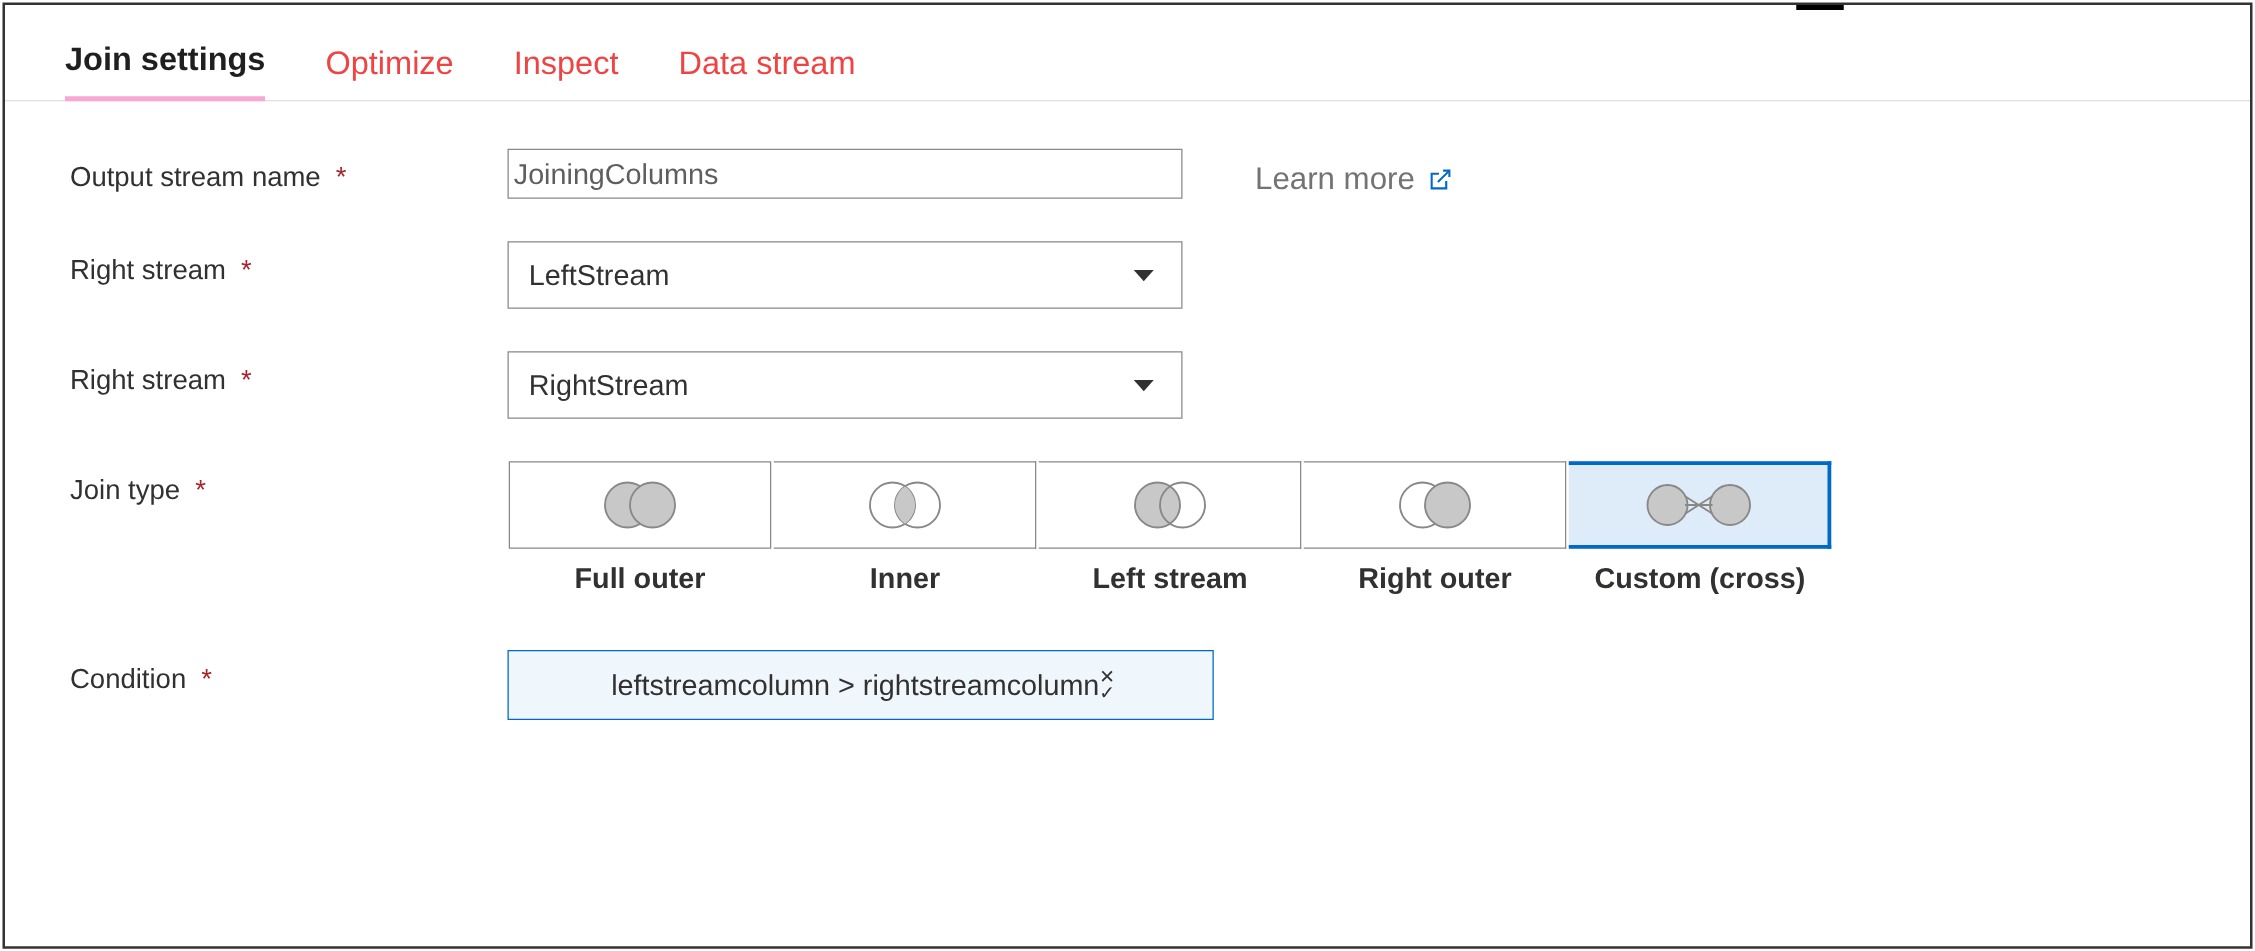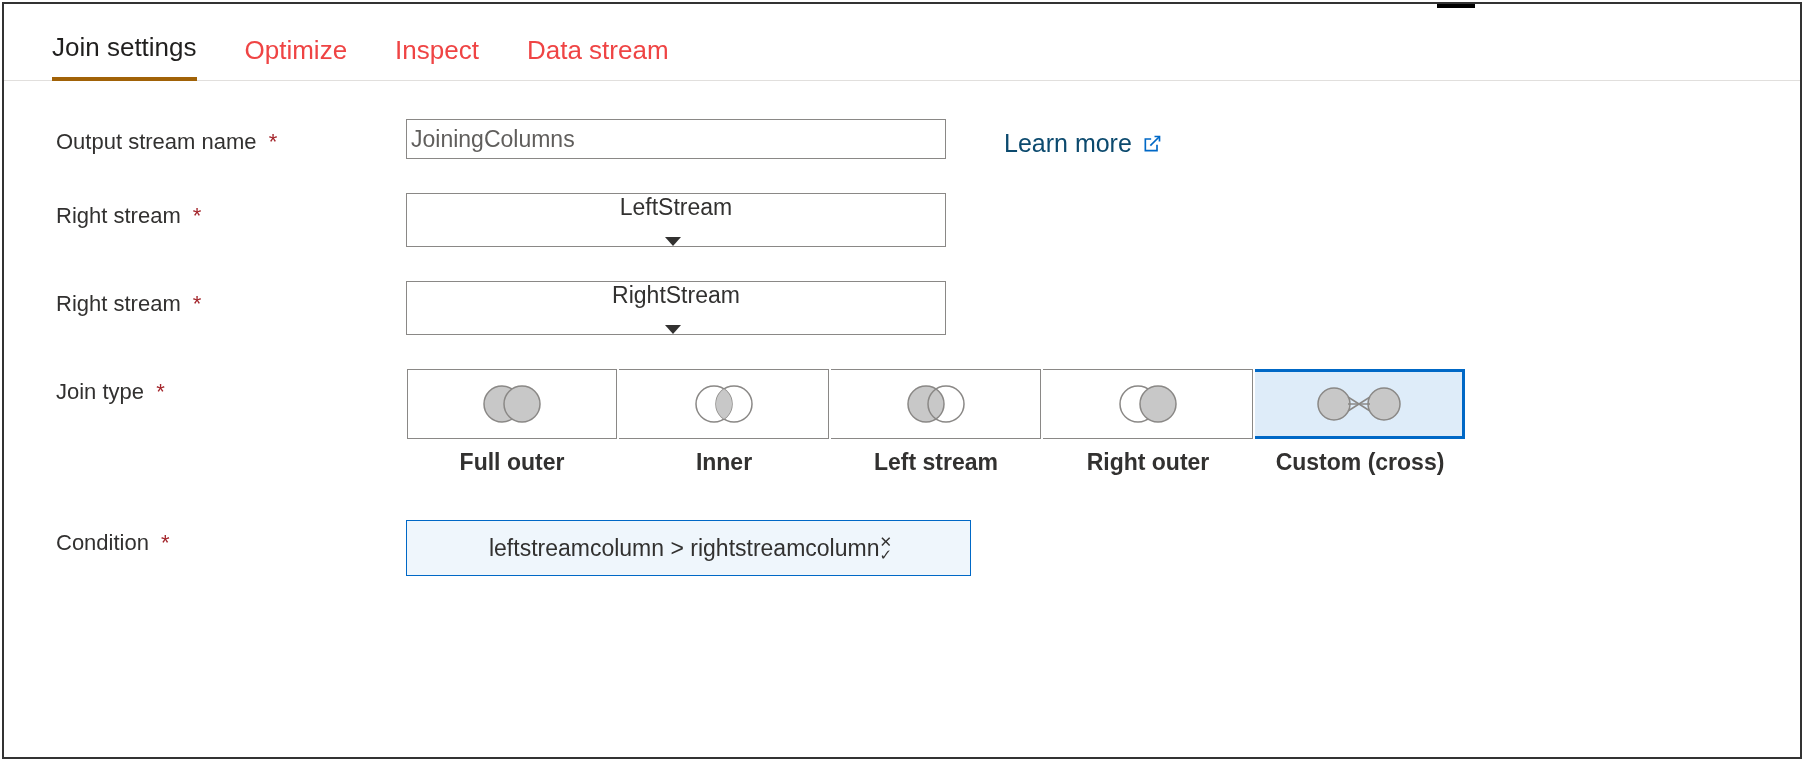--- a/index.html
+++ b/index.html
@@ -35,22 +35,22 @@
     border-bottom: 1px solid #e1dfdd;
   }
   .tab {
     padding-bottom: 14px;
     cursor: pointer;
     font-size: 26px;
     color: #ef4444;
   }
   .tab.active {
     color: #201f1e;
-    font-weight: 400;
-    border-bottom: 4px solid #a16207;
+    font-weight: 700;
+    border-bottom: 4px solid #f9a8d4;
     margin-bottom: -1px;
   }
   .content {
     padding: 38px 52px 0 52px;
   }
   .row {
     display: flex;
     align-items: flex-start;
     margin-bottom: 34px;
   }
@@ -80,32 +80,31 @@
     height: 54px;
     border: 1px solid #8a8886;
     padding: 0 16px;
     font-size: 23px;
     color: #323130;
     background: #fff;
     display: flex;
     align-items: center;
     justify-content: space-between;
     cursor: pointer;
-    flex-direction: column;
   }
   .caret {
     width: 0; height: 0;
     border-left: 8px solid transparent;
     border-right: 8px solid transparent;
     border-top: 9px solid #323130;
     margin-right: 6px;
   }
   .learn-link {
     margin-left: 58px;
-    color: #0c4a6e;
+    color: #737373;
     font-size: 25px;
     display: flex;
     align-items: center;
     gap: 10px;
     cursor: pointer;
     padding-top: 10px;
   }
   .ext-icon {
     width: 20px; height: 20px;
     stroke: #0068c6;

